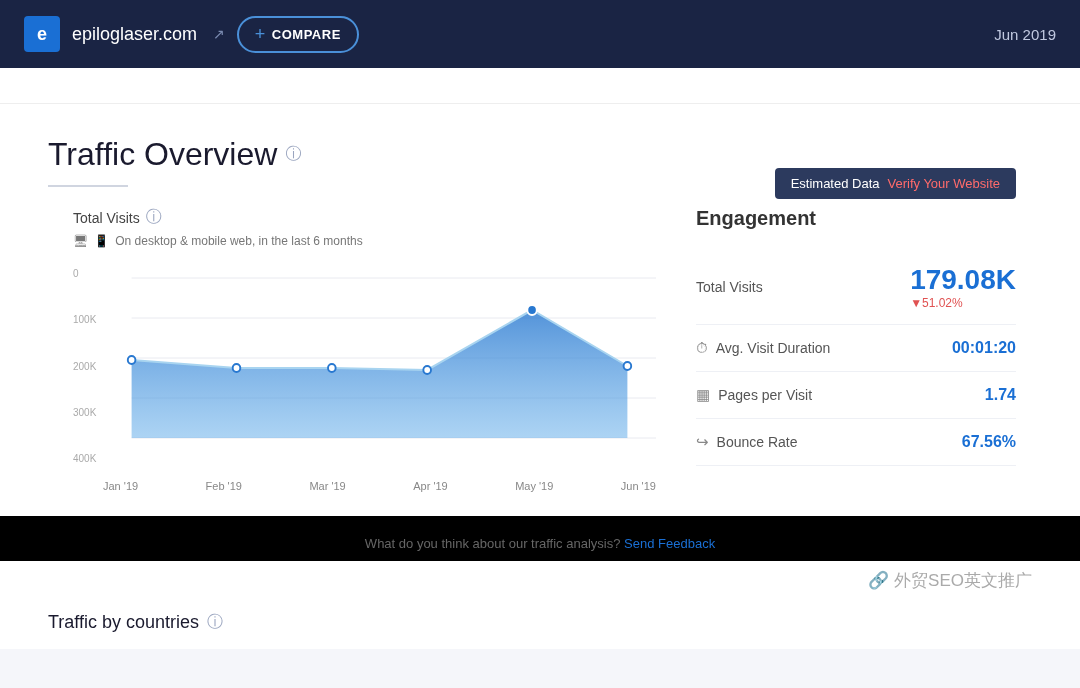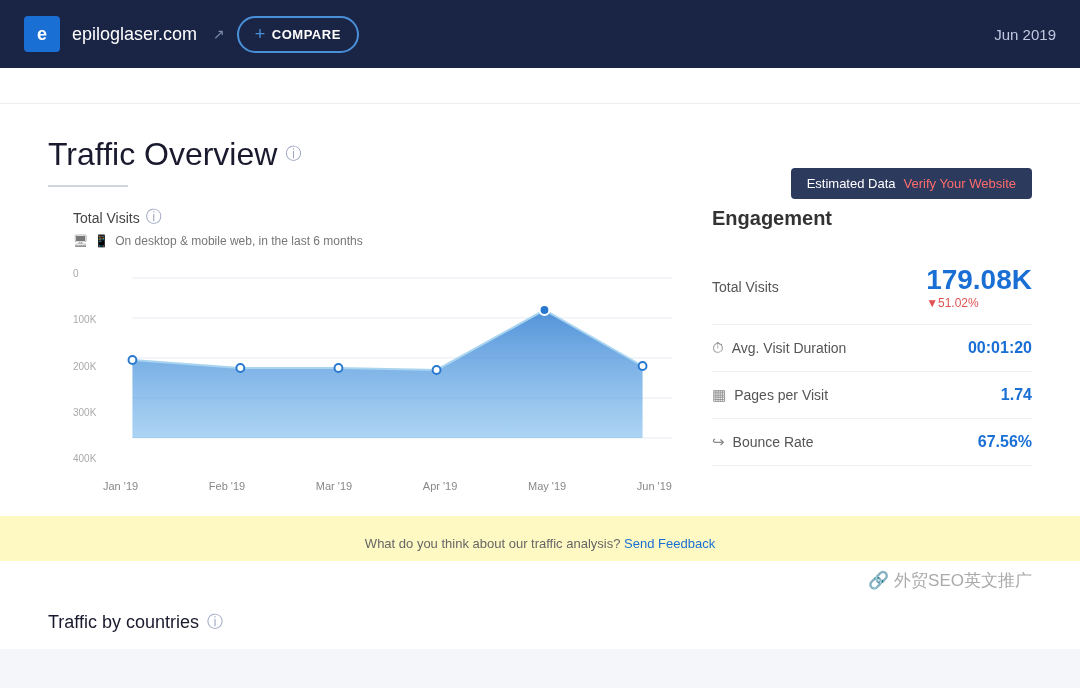--- a/index.html
+++ b/index.html
@@ -64,21 +64,21 @@
     
     .top-strip {
       background: white;
       height: 36px;
       border-bottom: 1px solid #eee;
     }
 
     
     .main-content {
       background: white;
-      padding: 32px 48px 24px 48px;
+      padding: 32px 64px 24px 48px;
     }
 
     .section-title {
       font-size: 32px;
       font-weight: 400;
       color: #1a1a2e;
       display: flex;
       align-items: center;
       gap: 8px;
     }
@@ -208,21 +208,21 @@
       gap: 2px;
     }
     .total-visits-values { text-align: right; }
 
     
     .feedback-row {
       text-align: center;
       padding: 20px 0 10px 0;
       font-size: 13px;
       color: #666;
-      background: #fef9c3;
+      background: #000000;
     }
     .feedback-link { color: #1a6fd4; text-decoration: none; }
 
     
     .watermark {
       text-align: right;
       padding: 8px 48px 4px 0;
       font-size: 17px;
       color: #aaa;
       background: white;

